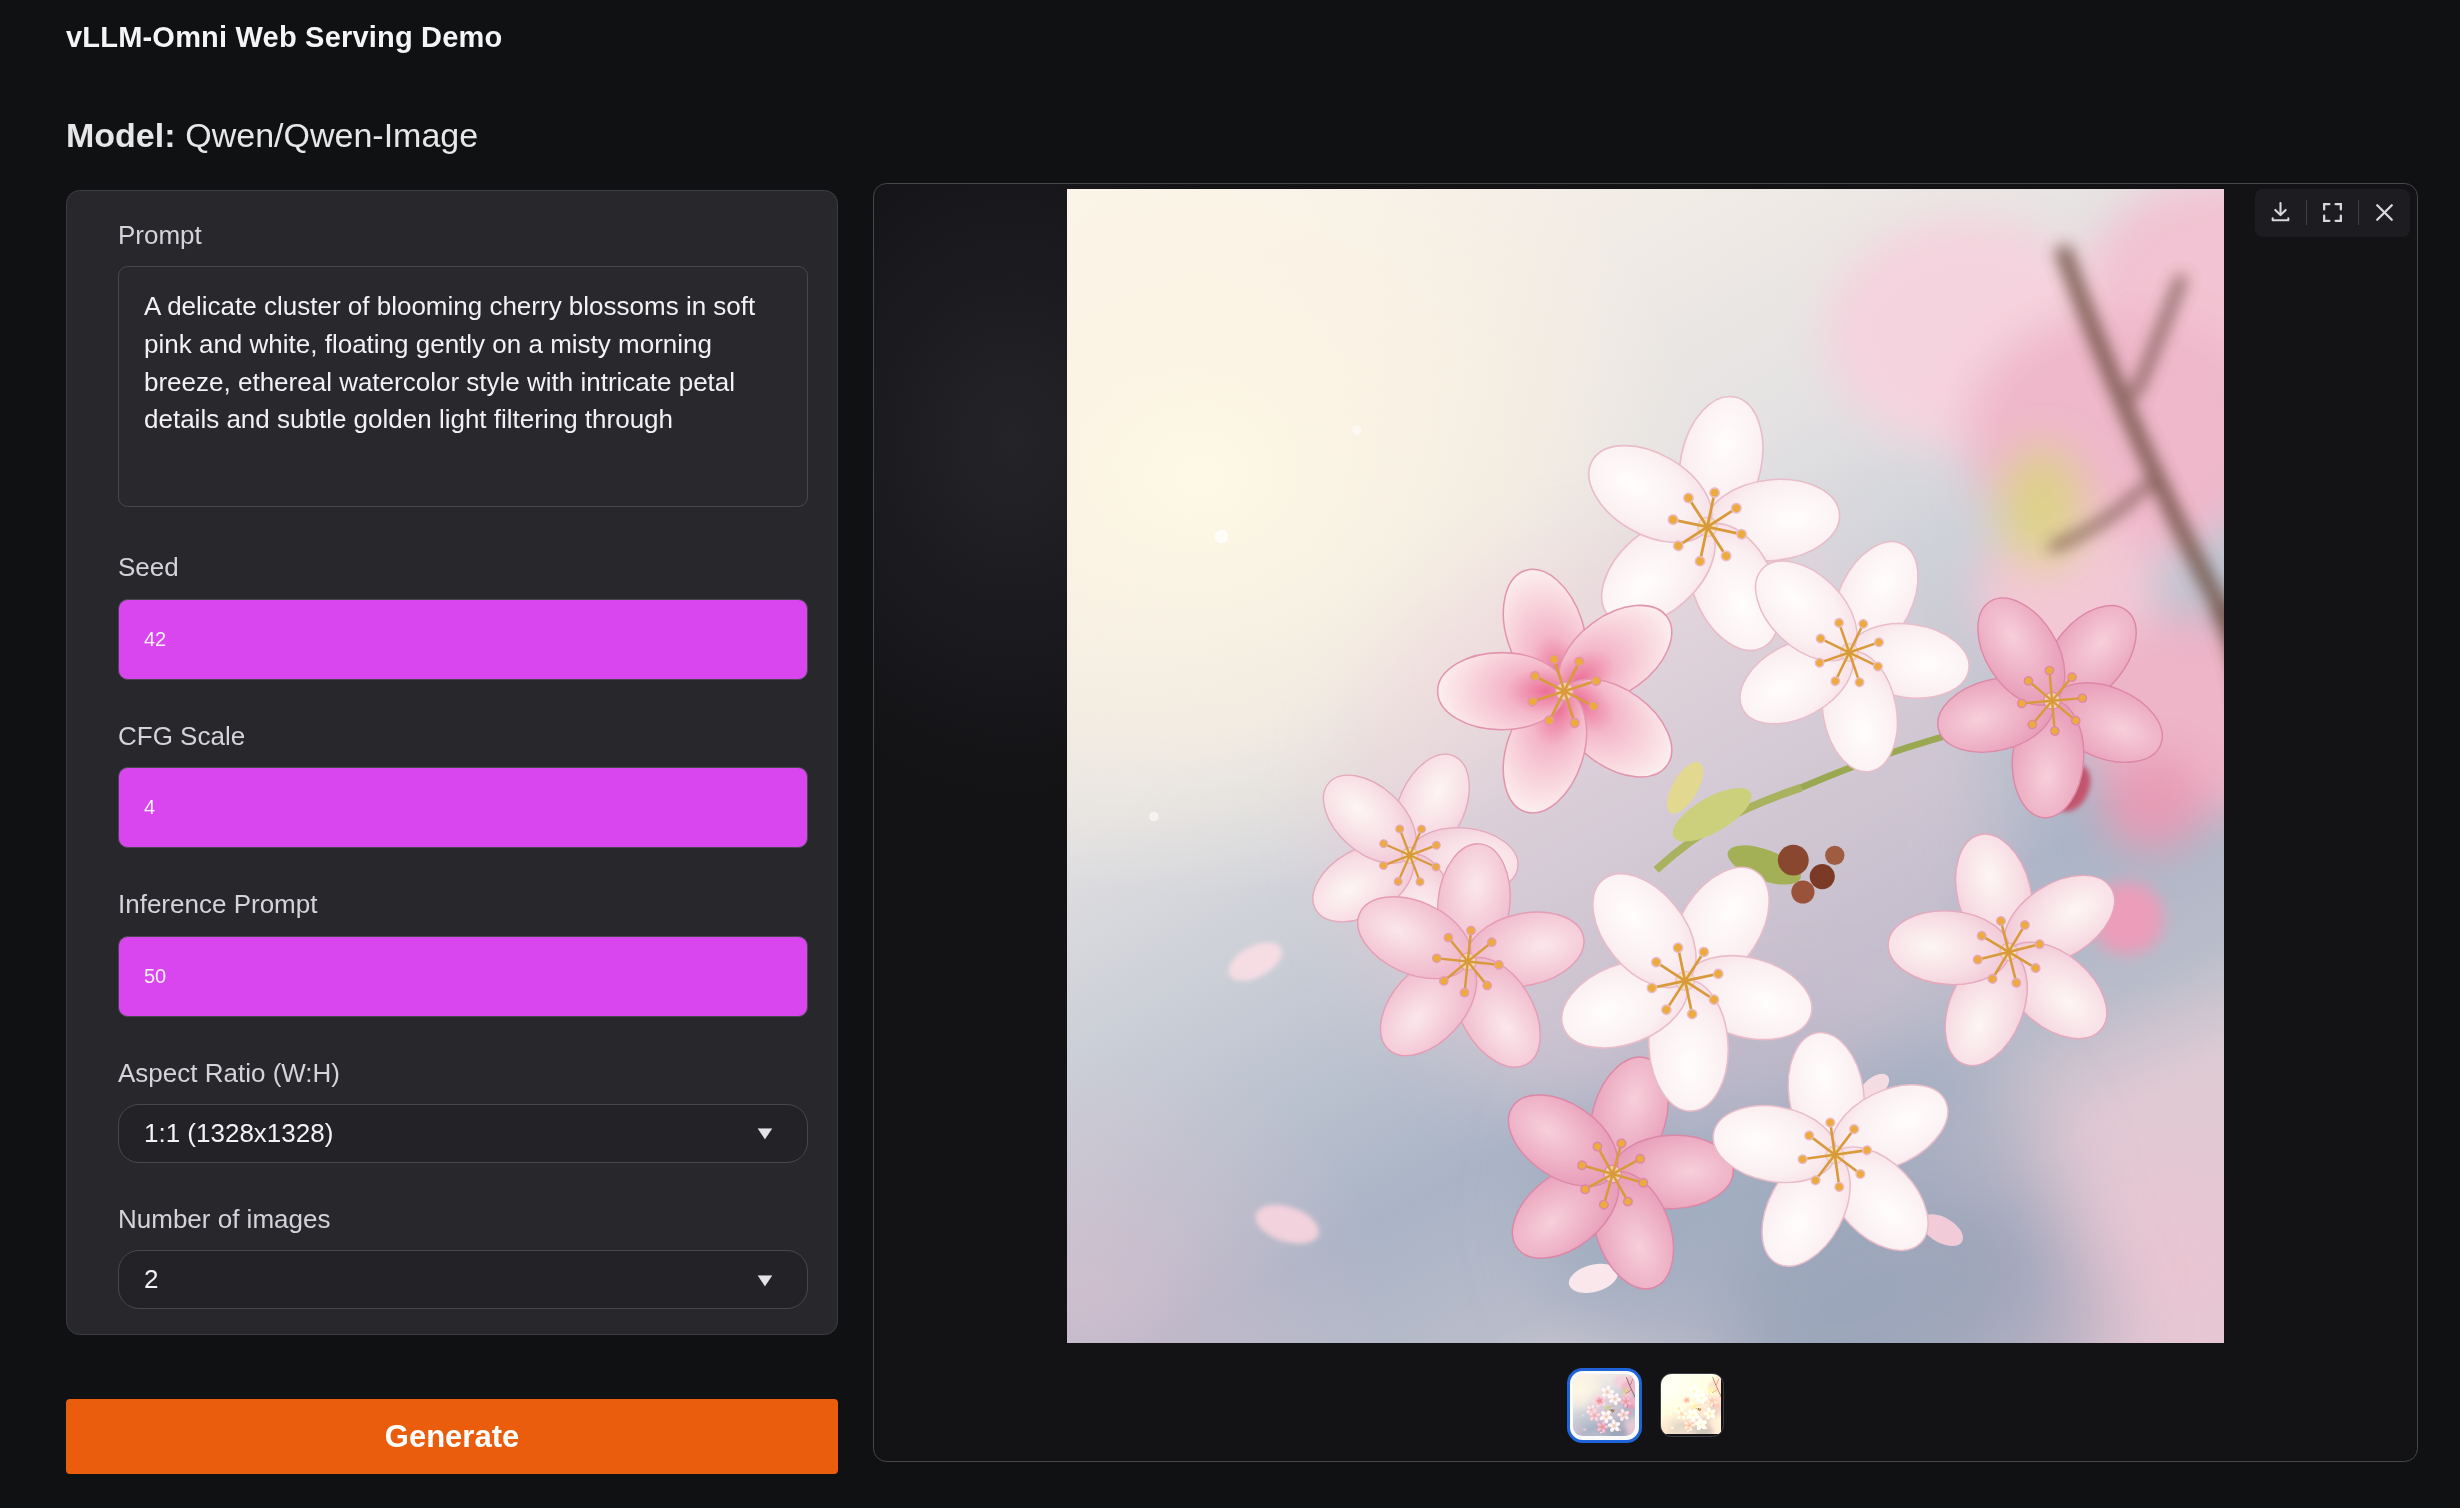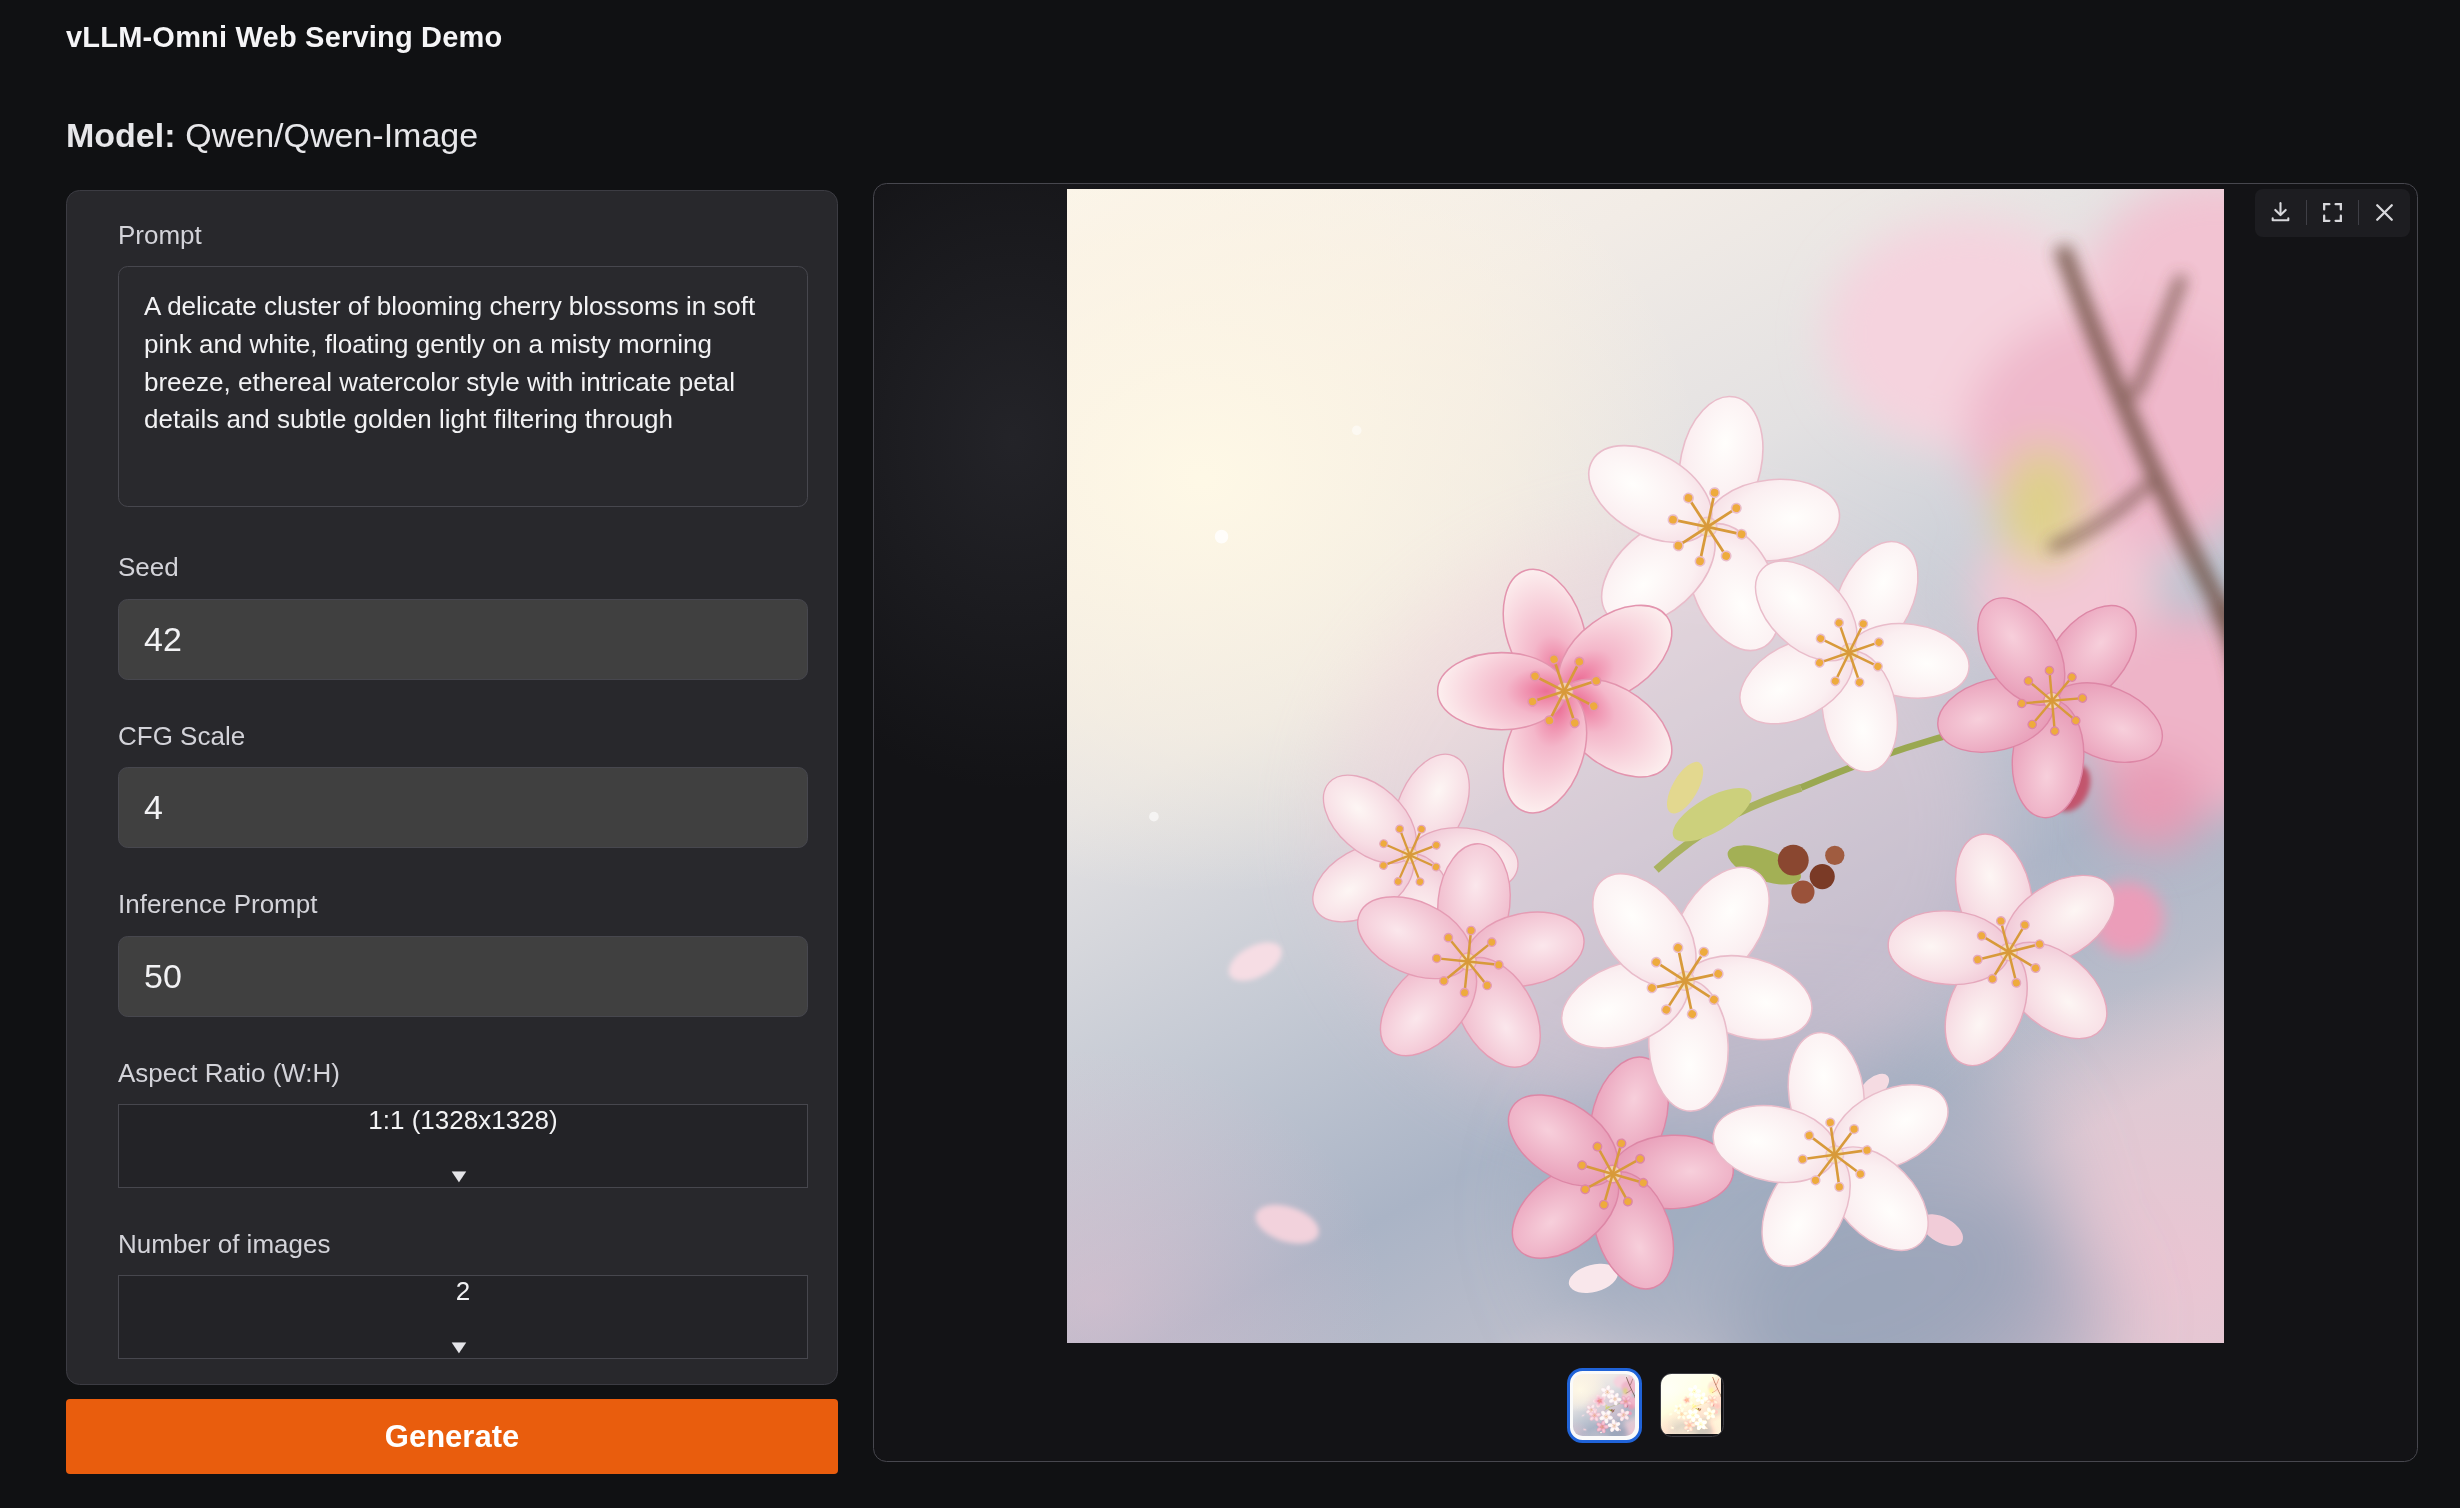--- a/index.html
+++ b/index.html
@@ -39,39 +39,39 @@
     border: 1px solid #47474e;
     border-radius: 9.7px;
     color: #f2f2f4;
     font-family: "Liberation Sans", sans-serif;
     font-size: 26px; line-height: 1.45;
     padding: 21px 25px;
     resize: none; outline: none;
   }
   input.num-input {
     width: 100%; height: 81px;
-    background: #404040;
+    background: #d946ef;
     border: 1px solid #47474e;
     border-radius: 9.7px;
     color: #f2f2f4;
     font-family: "Liberation Sans", sans-serif;
-    font-size: 34px;
+    font-size: 20px;
     padding: 0 25px;
     outline: none;
   }
   .select-box {
-    width: 100%; height: 84px;
+    width: 100%; height: 59px;
     background: #232327;
     border: 1px solid #47474e;
-    border-radius: 0;
+    border-radius: 21px;
     color: #f2f2f4;
     font-size: 26px;
     padding: 0 25px;
     display: flex; align-items: center; justify-content: space-between;
-    cursor: pointer; user-select: none; flex-direction: column;
+    cursor: pointer; user-select: none;
   }
   .chevron { font-size: 18.3px; color: #e4e4e8; transform: scaleX(1.35); margin-right: 7.7px; }
   .generate-btn {
     position: absolute; left: 0; top: 1209px;
     width: 772px; height: 75px;
     background: #e95d0d;
     border: none; border-radius: 4px;
     color: #ffffff; font-family: "Liberation Sans", sans-serif;
     font-size: 31px; font-weight: 700;
     cursor: pointer;

